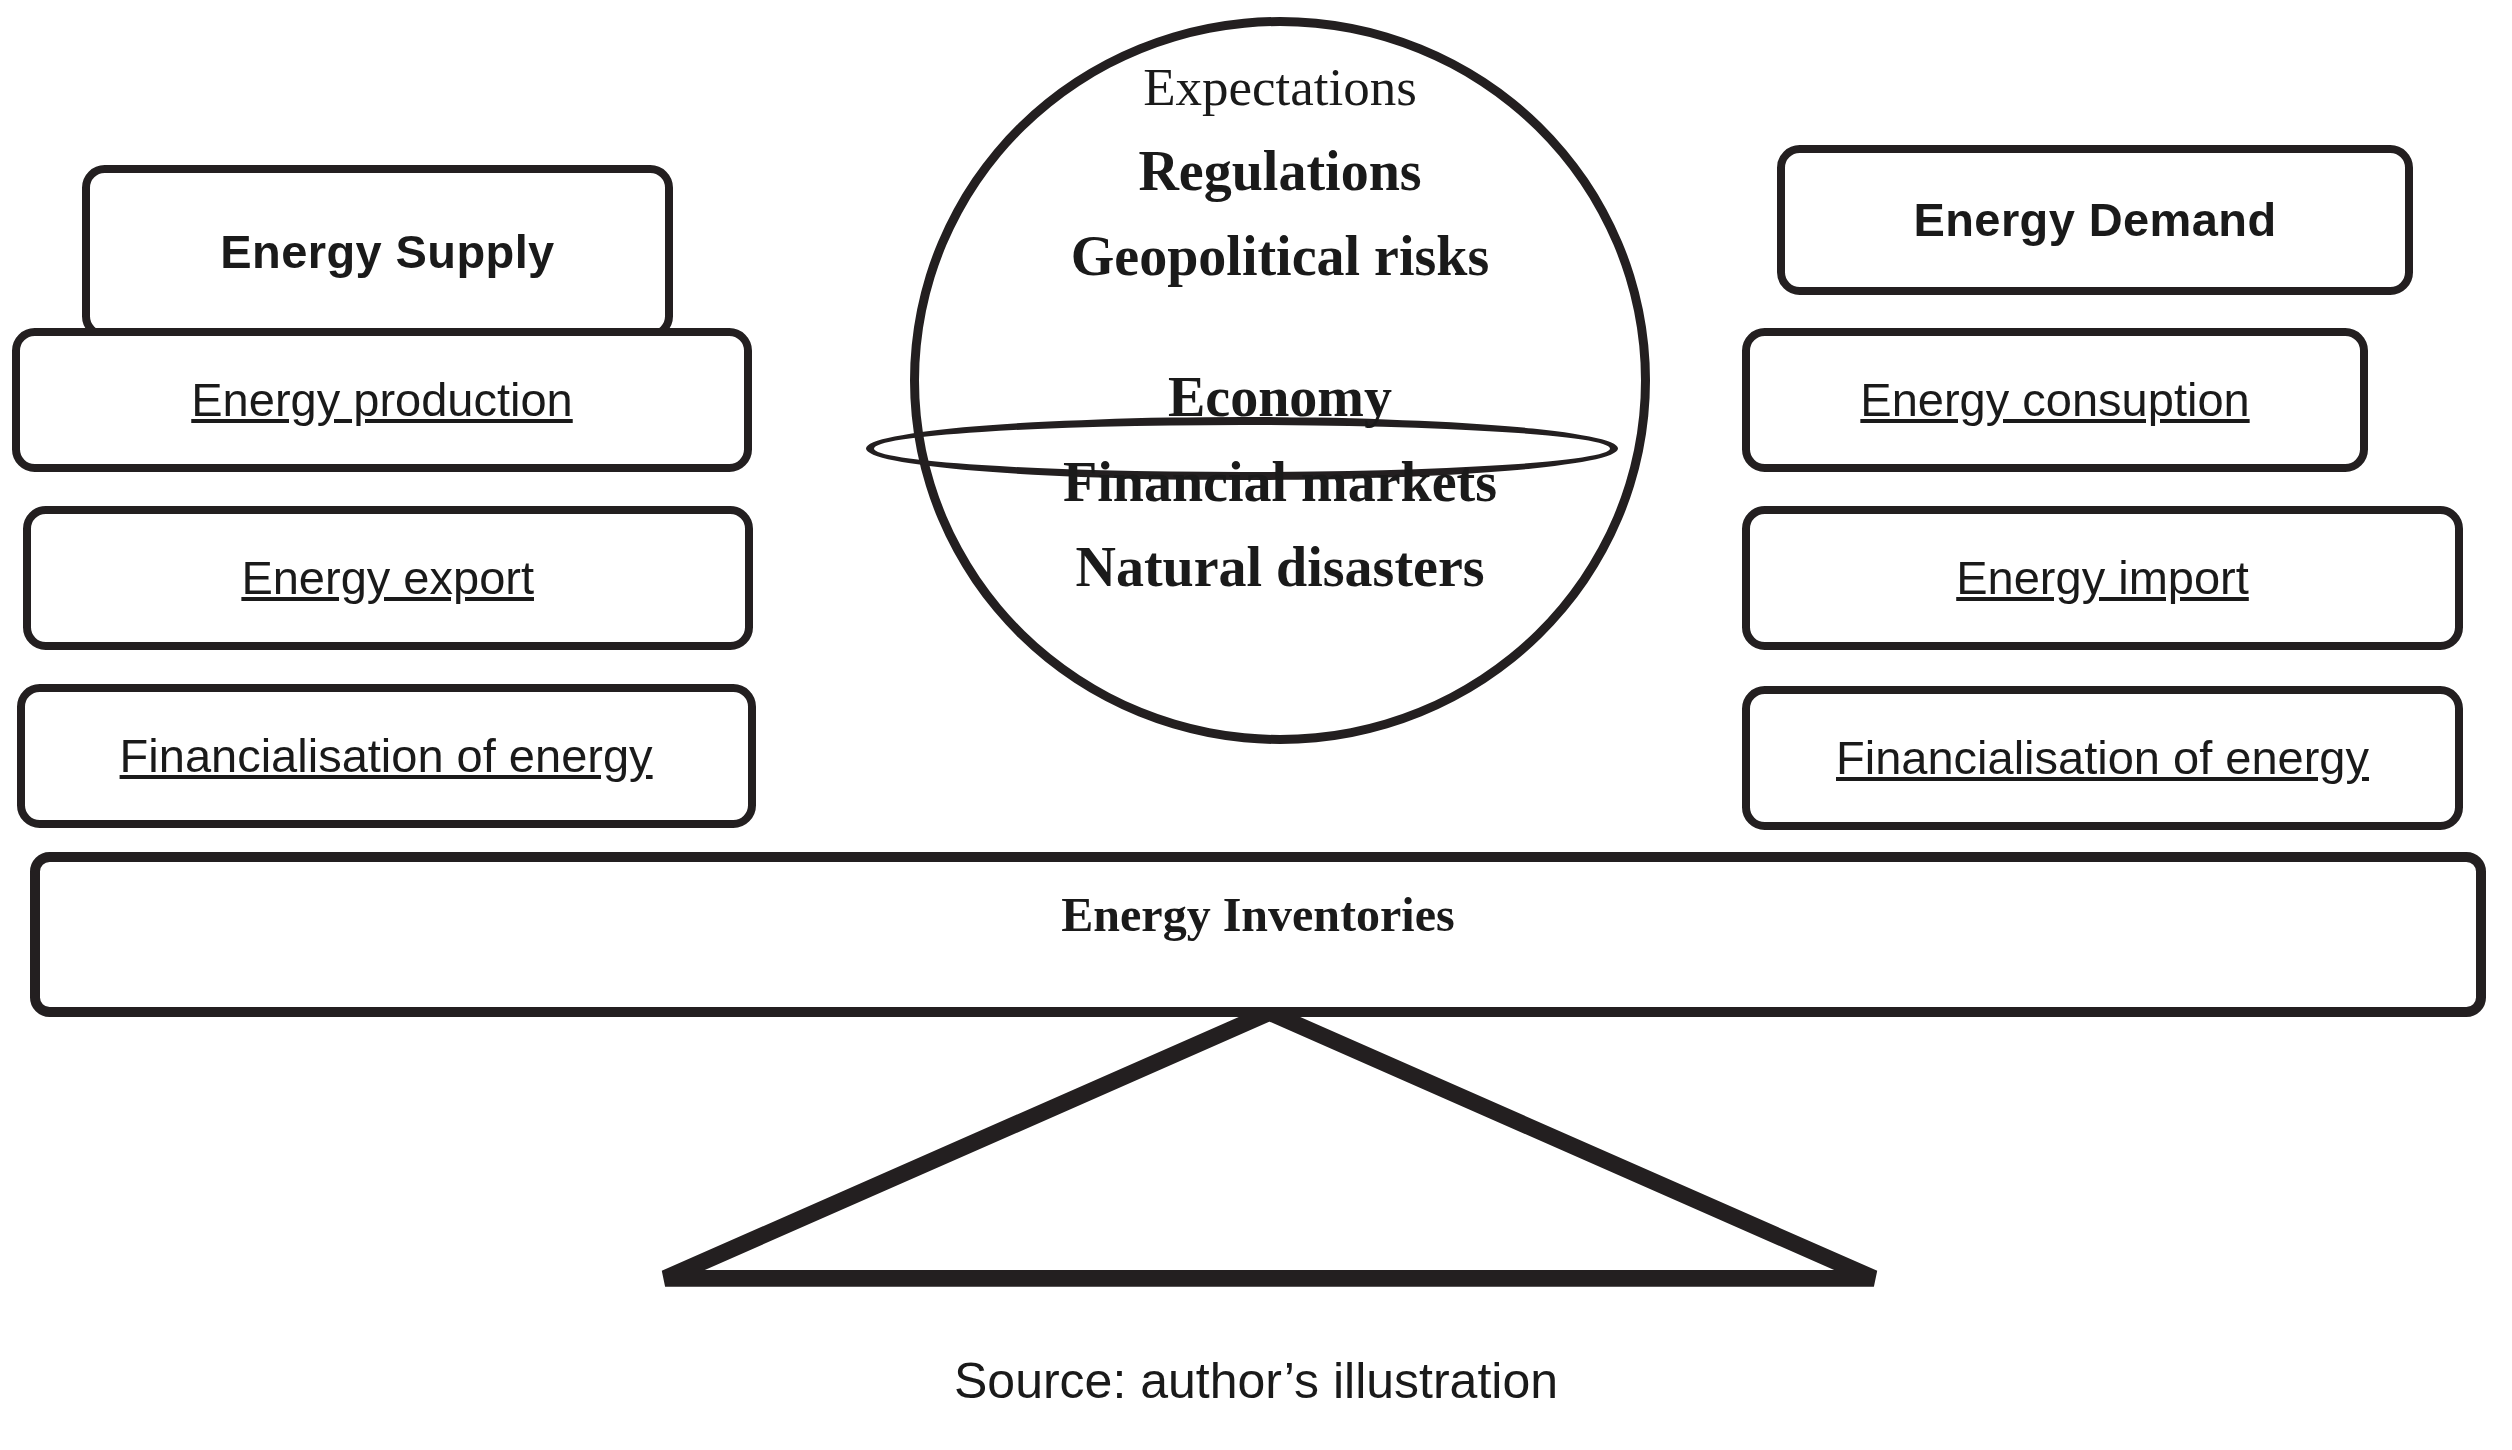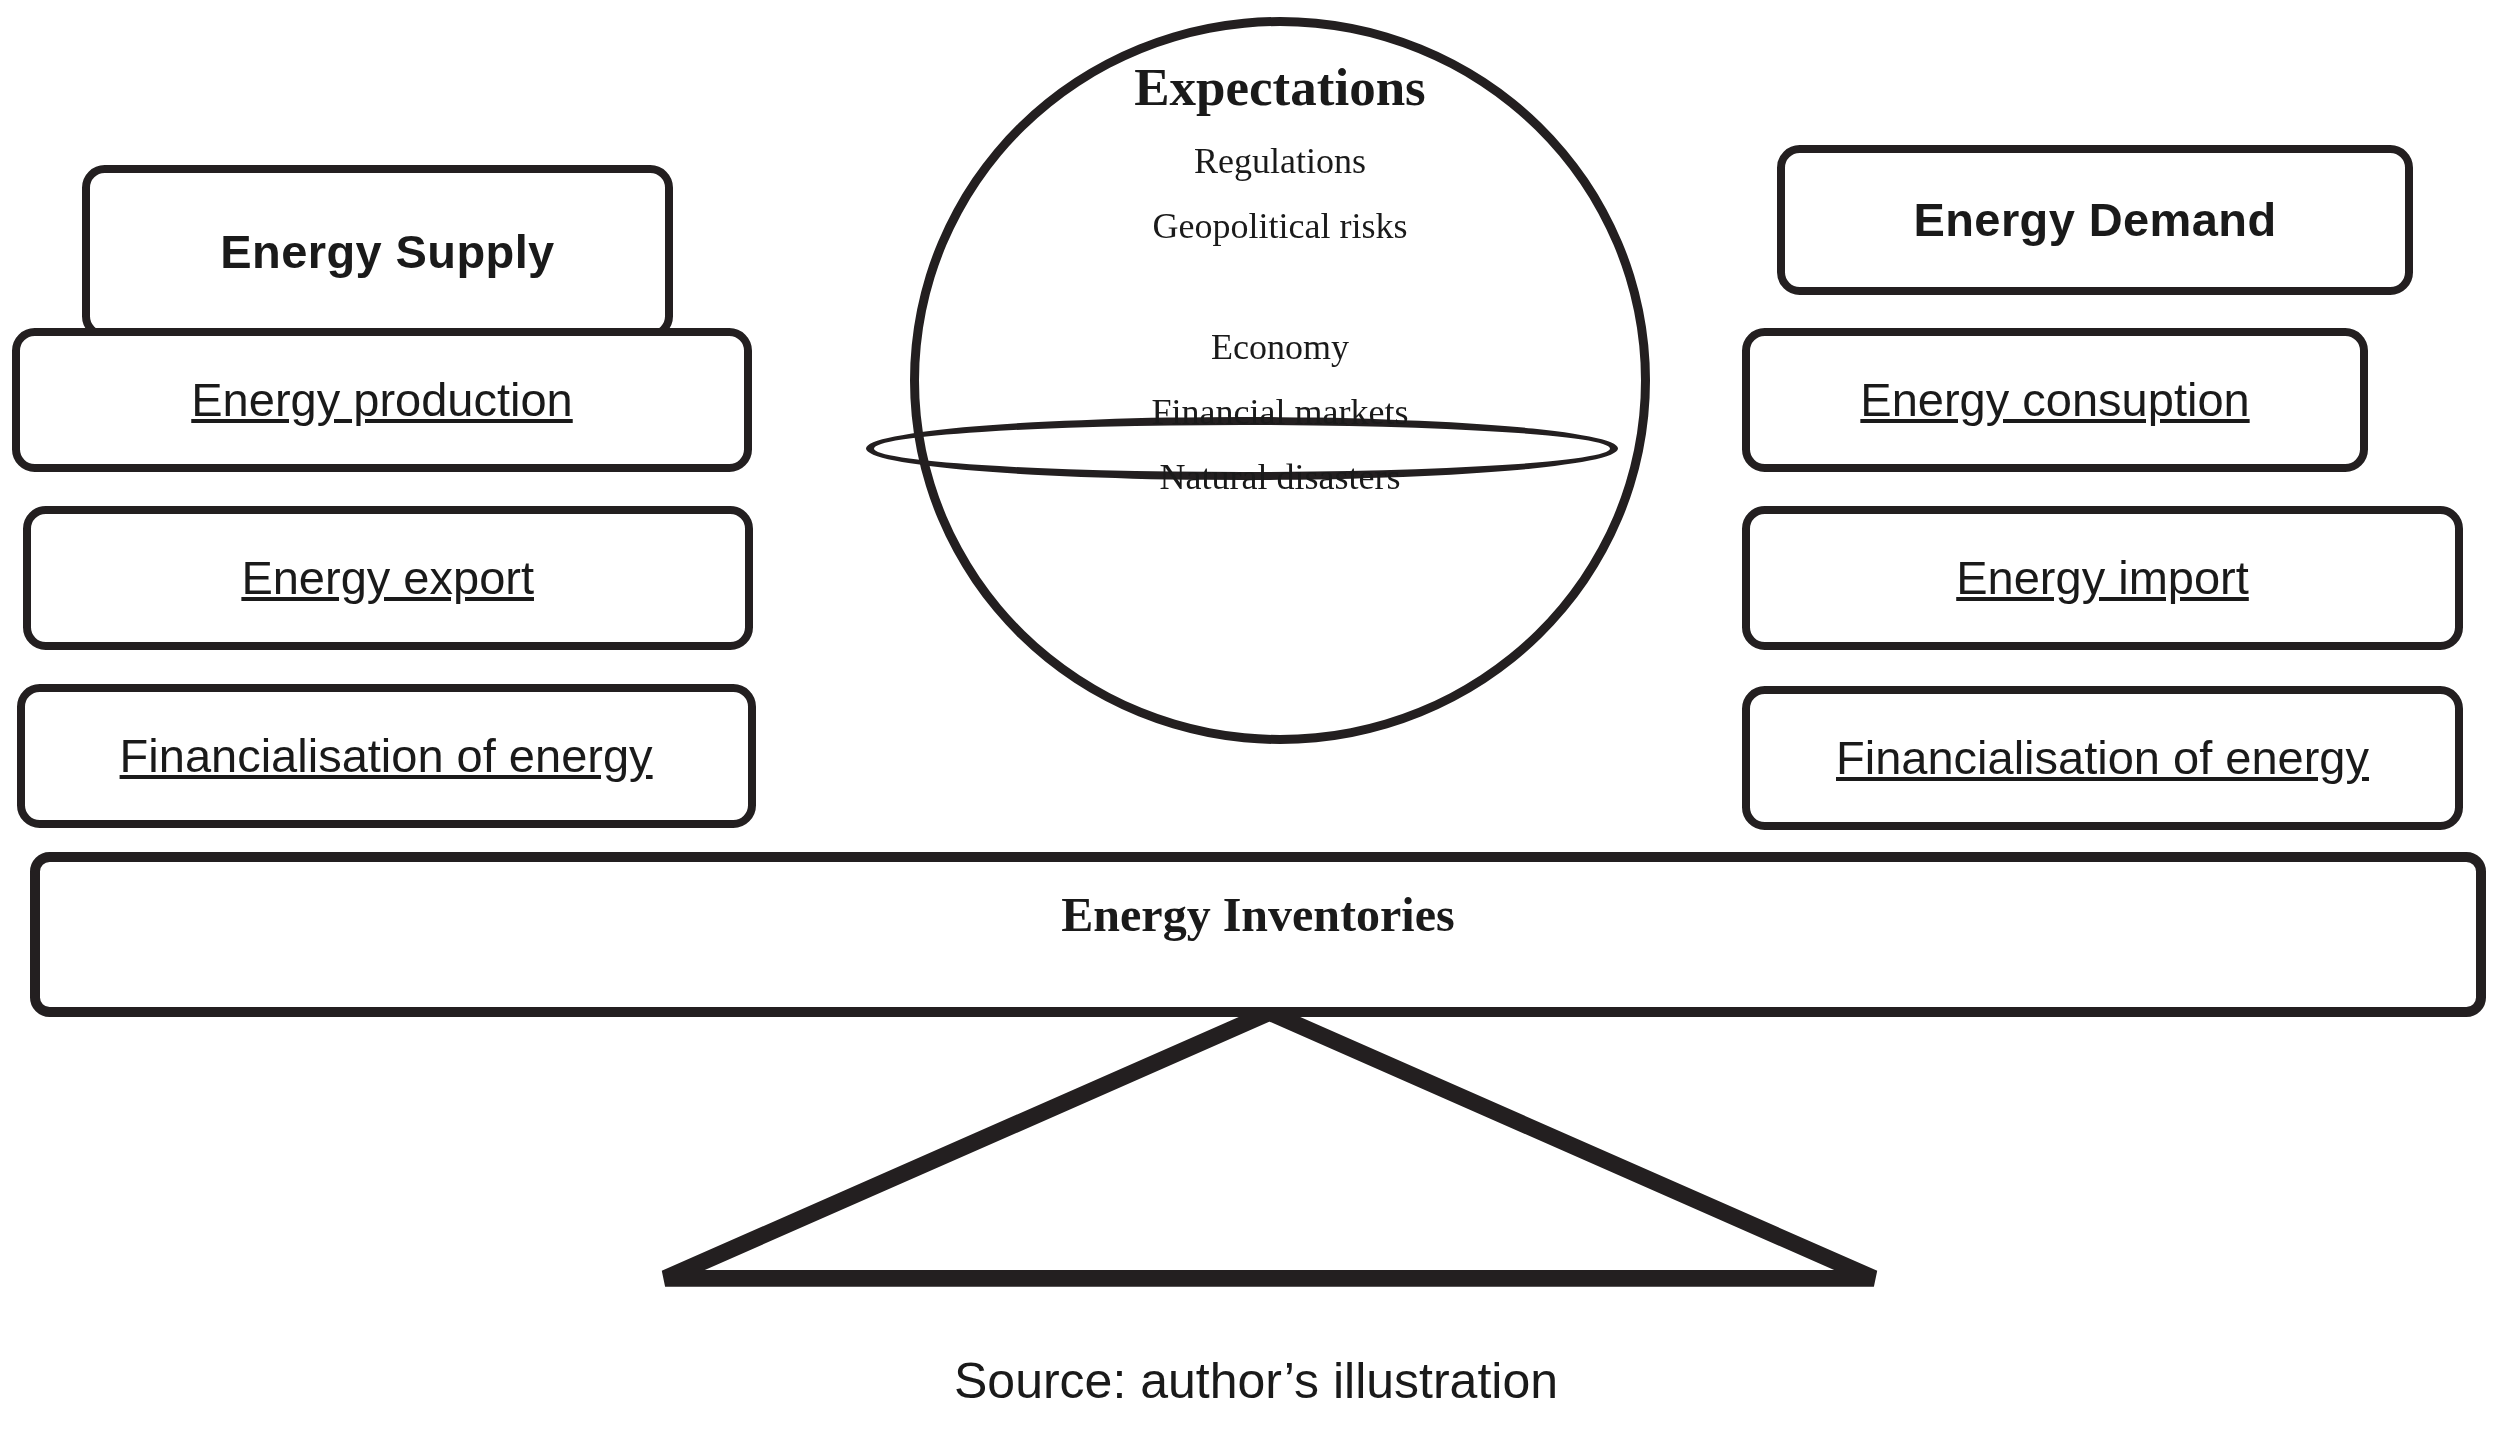--- a/index.html
+++ b/index.html
@@ -115,26 +115,26 @@
     height: 727px;
     z-index: 6;
     pointer-events: none;
     text-align: center;
     font-family: "Liberation Serif", serif;
     color: #1a1a1a;
   }
   #sphere-text .st-title {
     margin-top: 44px;
     font-size: 53px;
-    font-weight: bold;
+    font-weight: normal;
     line-height: 1.0;
   }
   #sphere-text .st-line {
-    font-size: 36px;
-    font-weight: normal;
+    font-size: 56px;
+    font-weight: bold;
     line-height: 1.0;
     margin-top: 29px;
     white-space: nowrap;
   }
   #sphere-text .st-line.gap-equator { margin-top: 85px; }
 
   
   #fulcrum-triangle {
     position: absolute;
     left: 650px;

